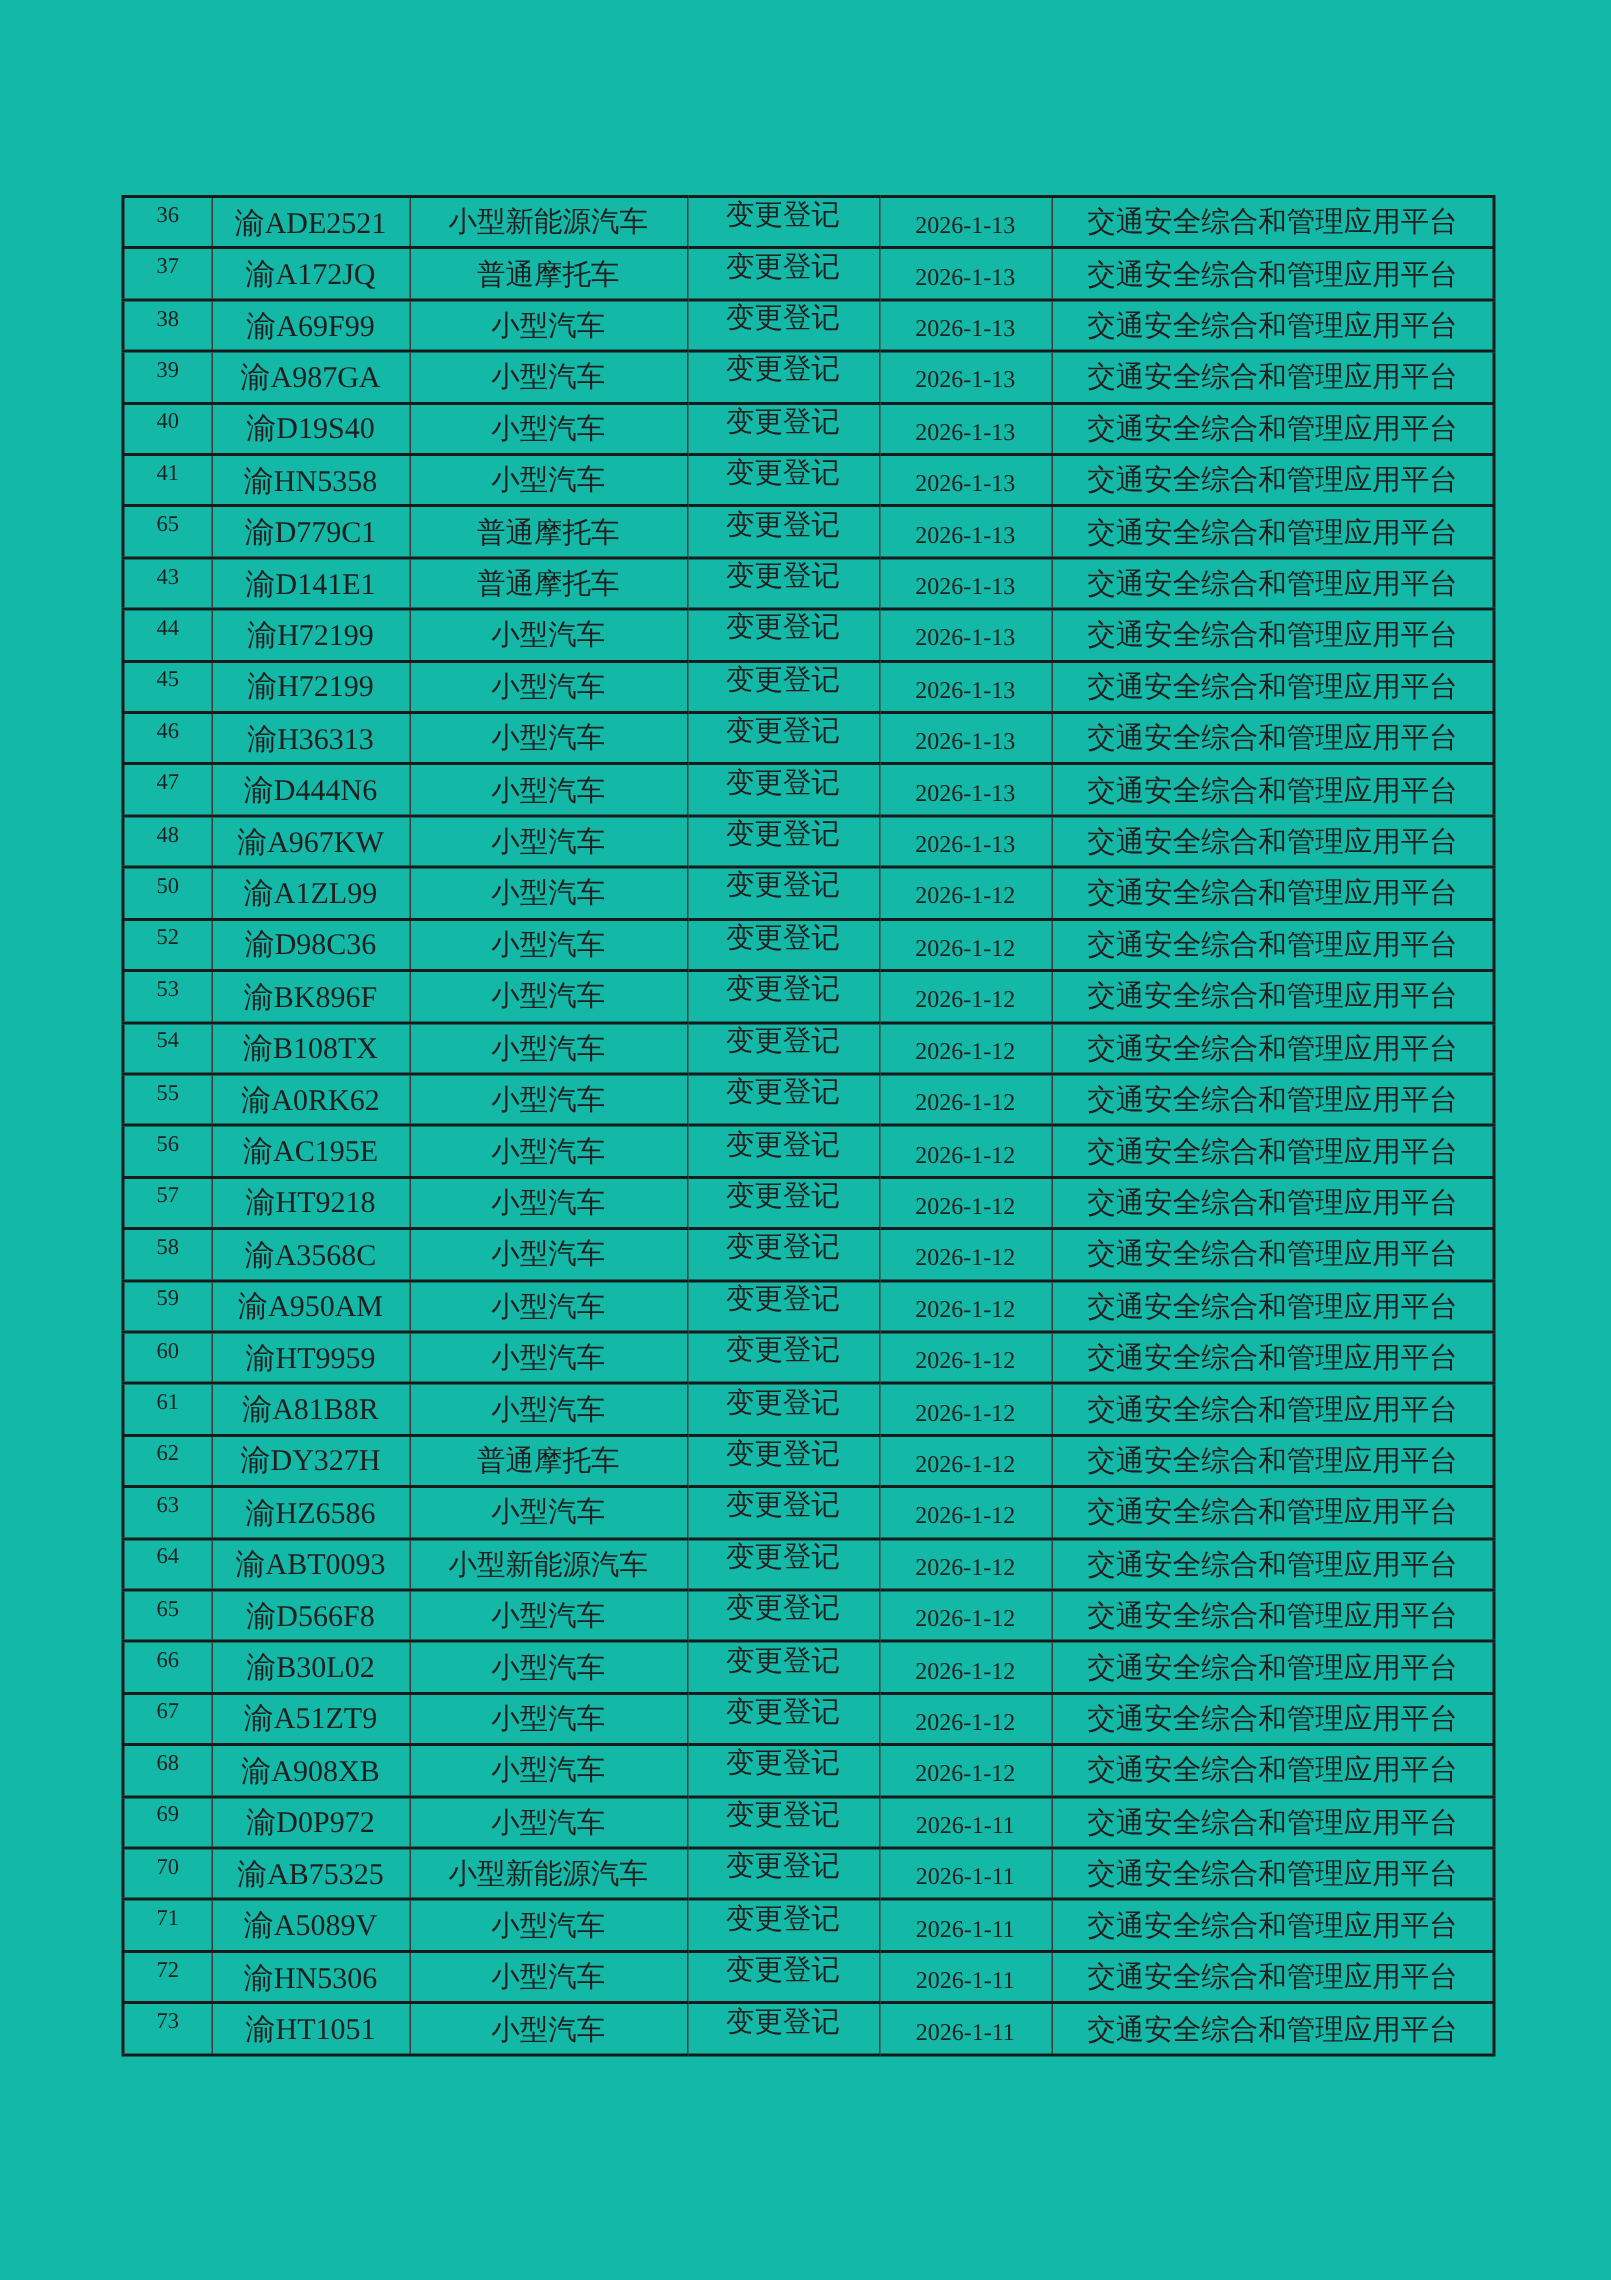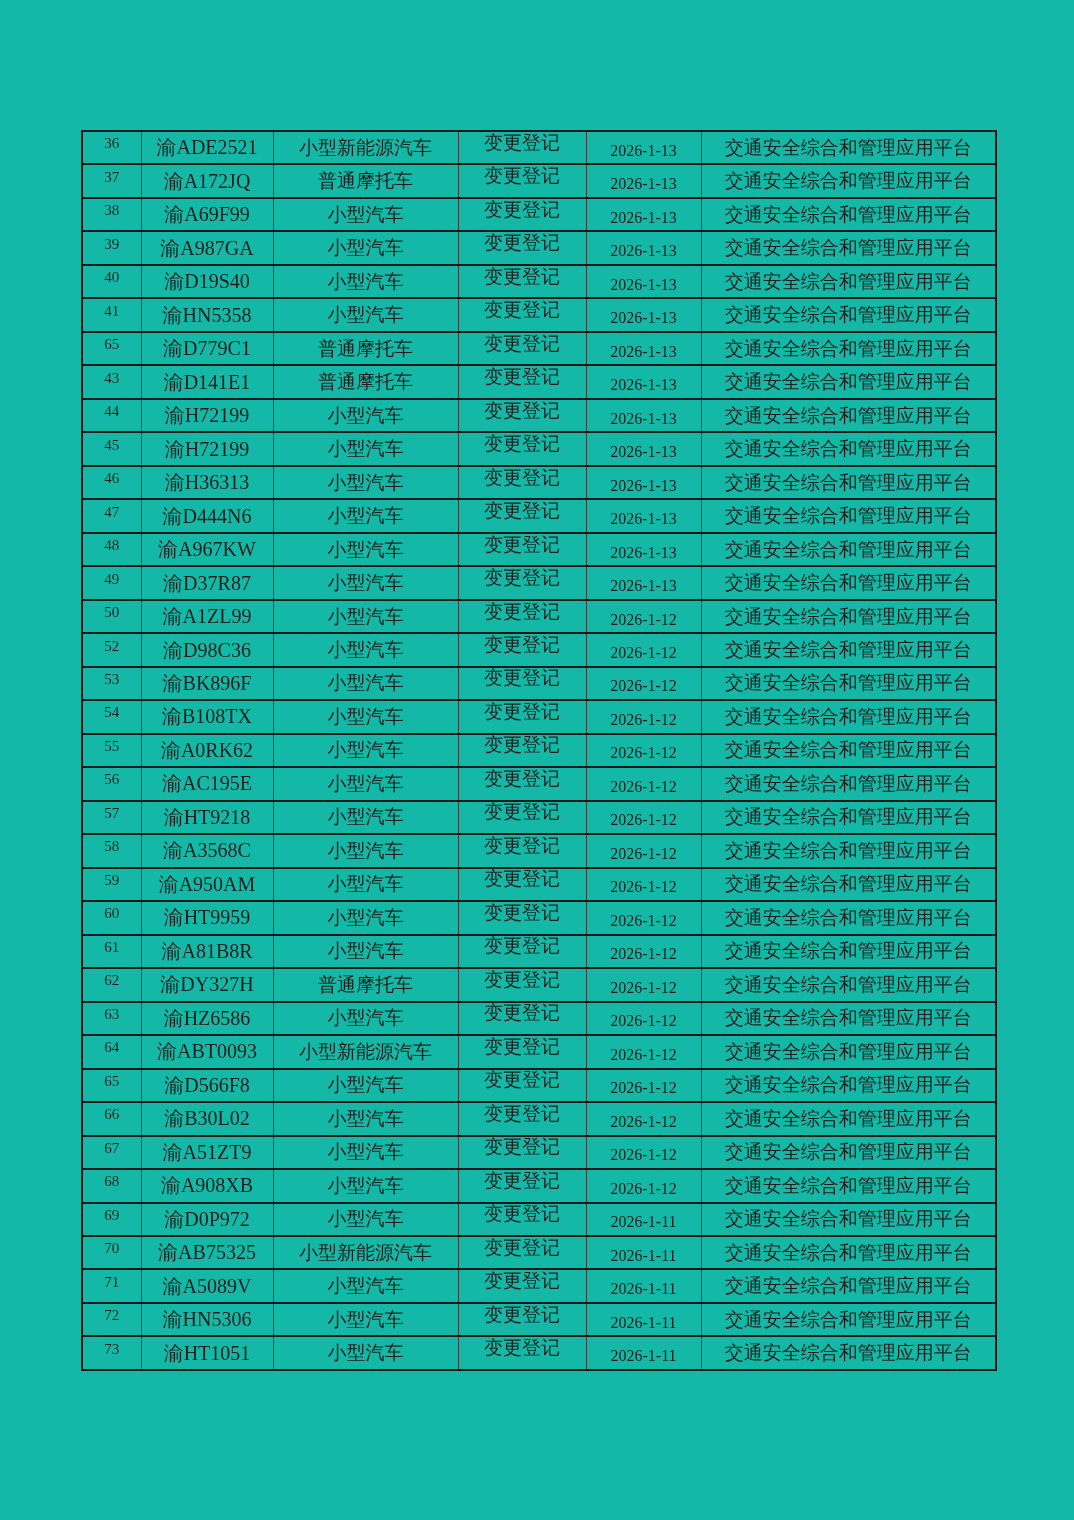--- a/index.html
+++ b/index.html
@@ -166,28 +166,20 @@
   </tr>
         <tr>
     <td class="c-index"><span>48</span></td>
     <td class="c-plate"><span>渝A967KW</span></td>
     <td class="c-type"><span>小型汽车</span></td>
     <td class="c-biz"><span>变更登记</span></td>
     <td class="c-date"><span>2026-1-13</span></td>
     <td class="c-platform"><span>交通安全综合和管理应用平台</span></td>
   </tr>
         <tr>
-    <td class="c-index"><span>49</span></td>
-    <td class="c-plate"><span>渝D37R87</span></td>
-    <td class="c-type"><span>小型汽车</span></td>
-    <td class="c-biz"><span>变更登记</span></td>
-    <td class="c-date"><span>2026-1-13</span></td>
-    <td class="c-platform"><span>交通安全综合和管理应用平台</span></td>
-  </tr>
-        <tr>
     <td class="c-index"><span>50</span></td>
     <td class="c-plate"><span>渝A1ZL99</span></td>
     <td class="c-type"><span>小型汽车</span></td>
     <td class="c-biz"><span>变更登记</span></td>
     <td class="c-date"><span>2026-1-12</span></td>
     <td class="c-platform"><span>交通安全综合和管理应用平台</span></td>
   </tr>
         <tr>
     <td class="c-index"><span>52</span></td>
     <td class="c-plate"><span>渝D98C36</span></td>

